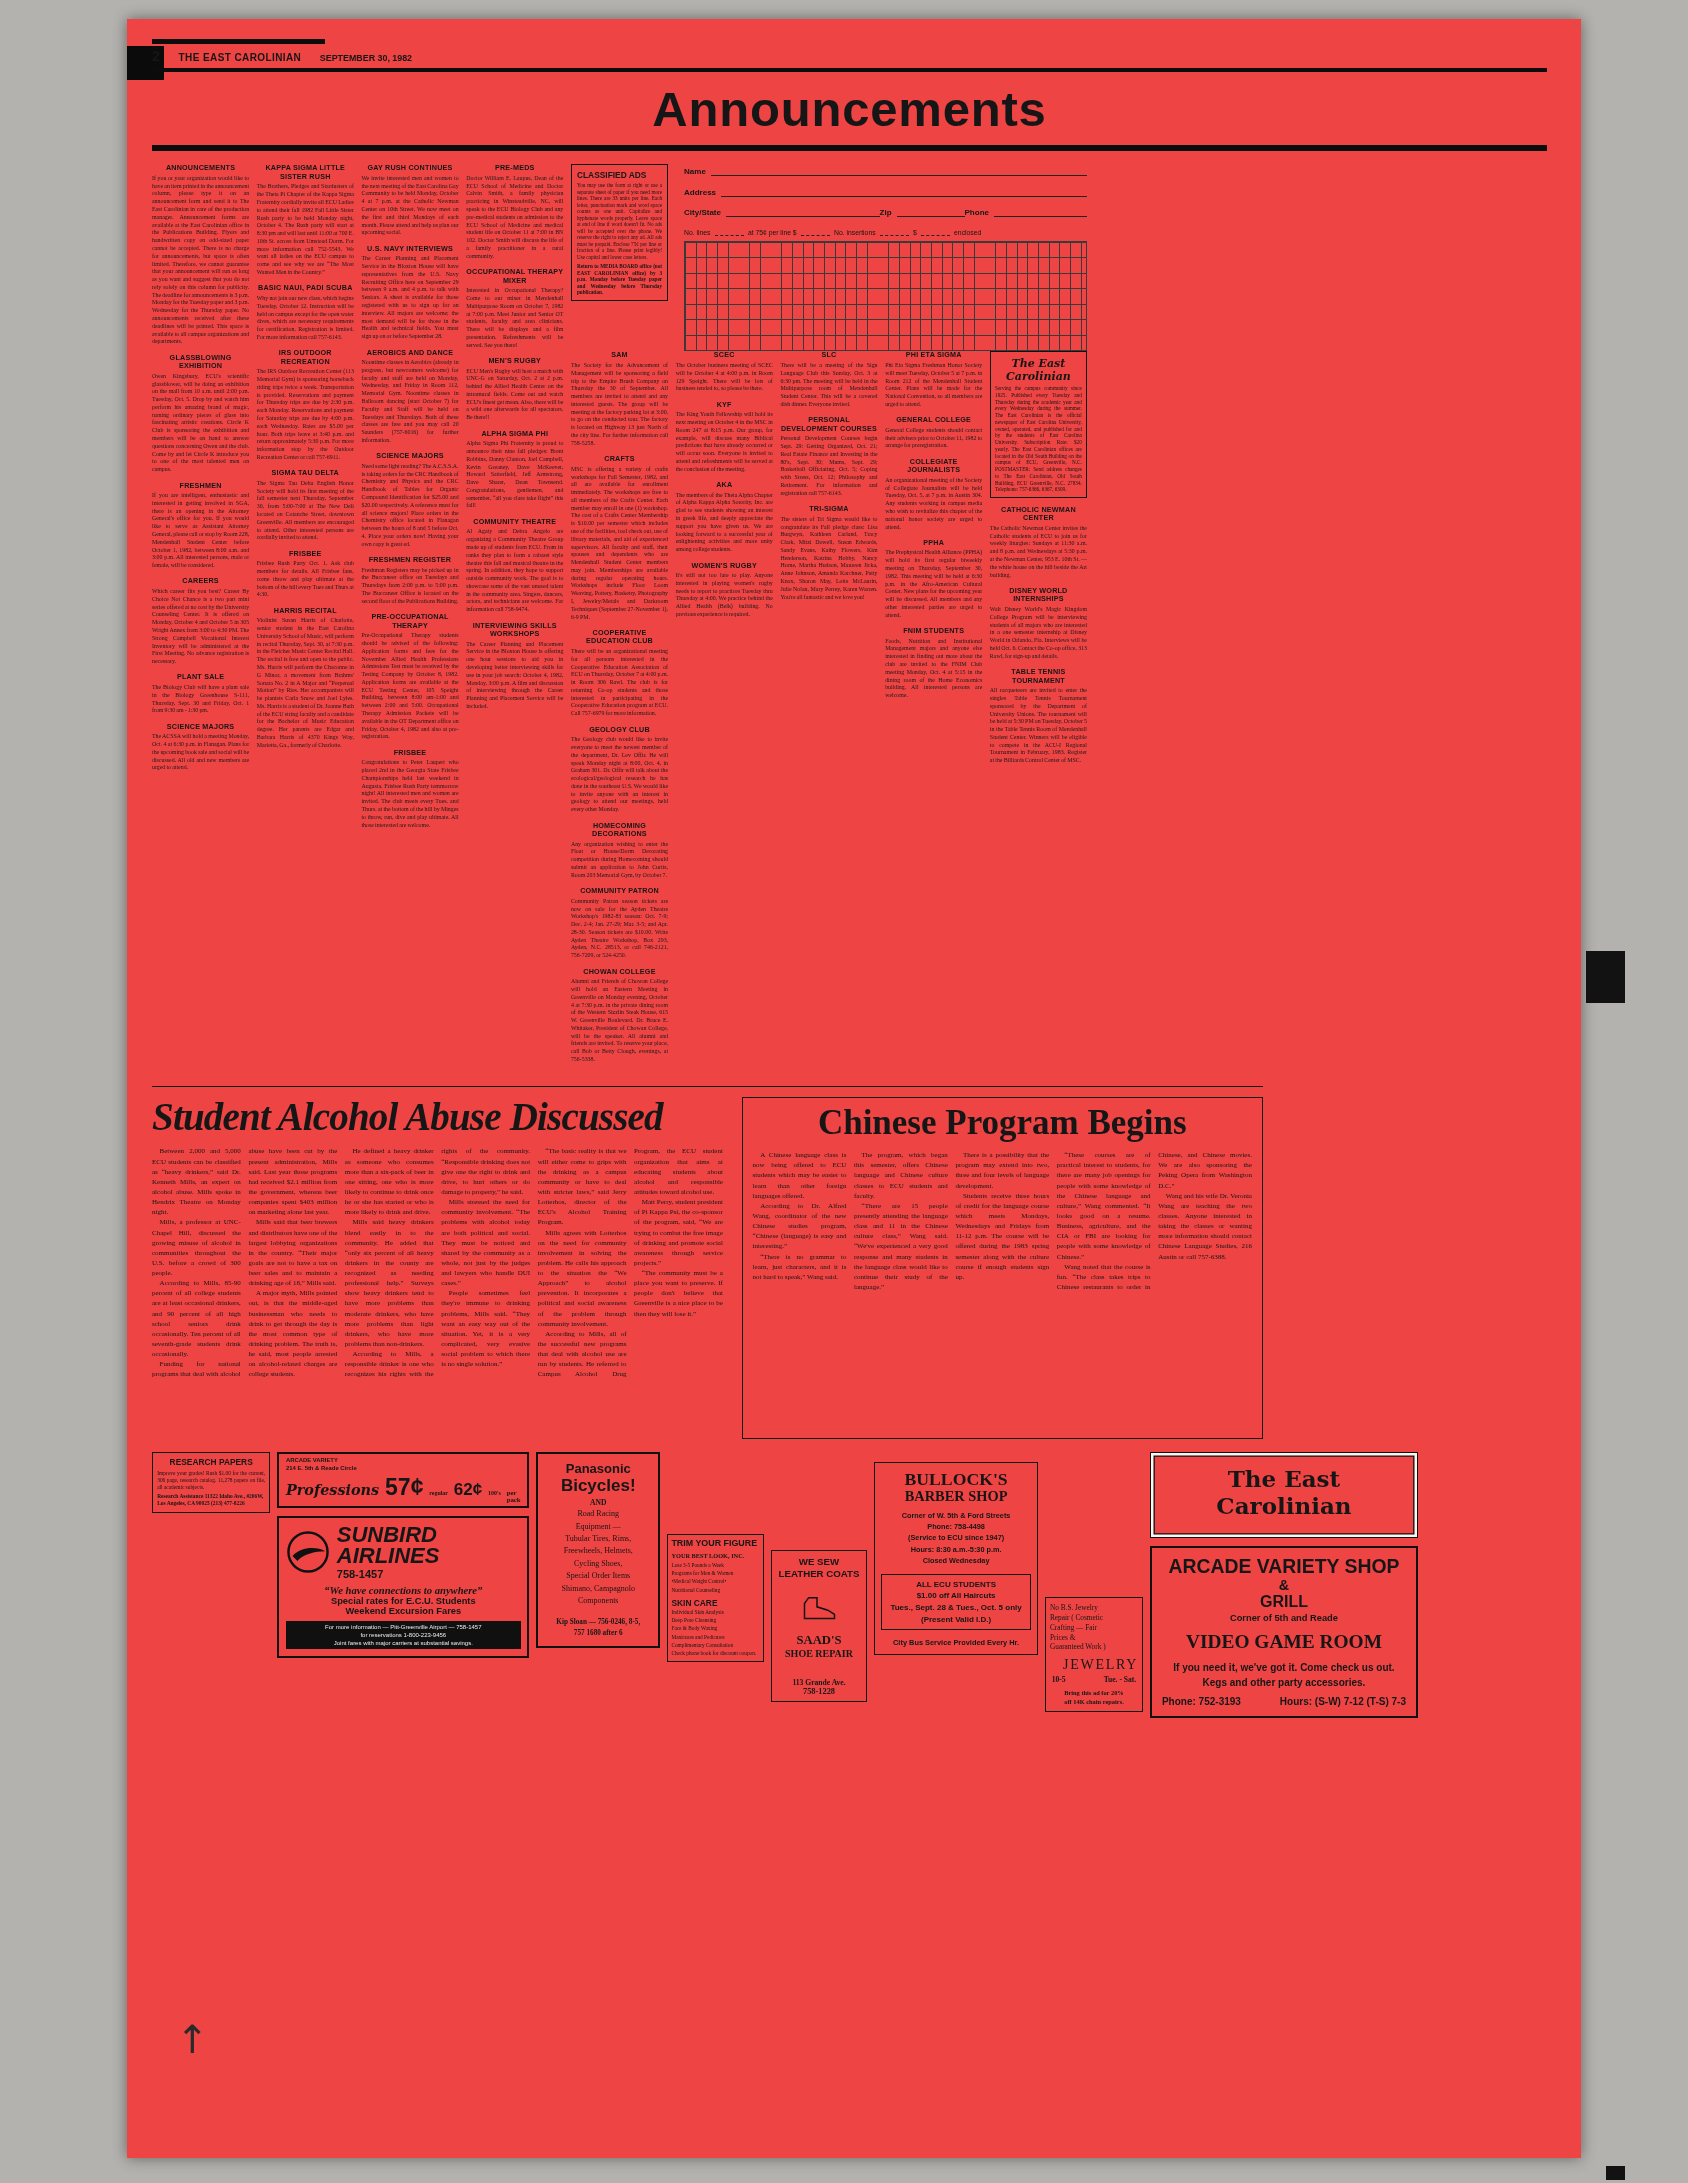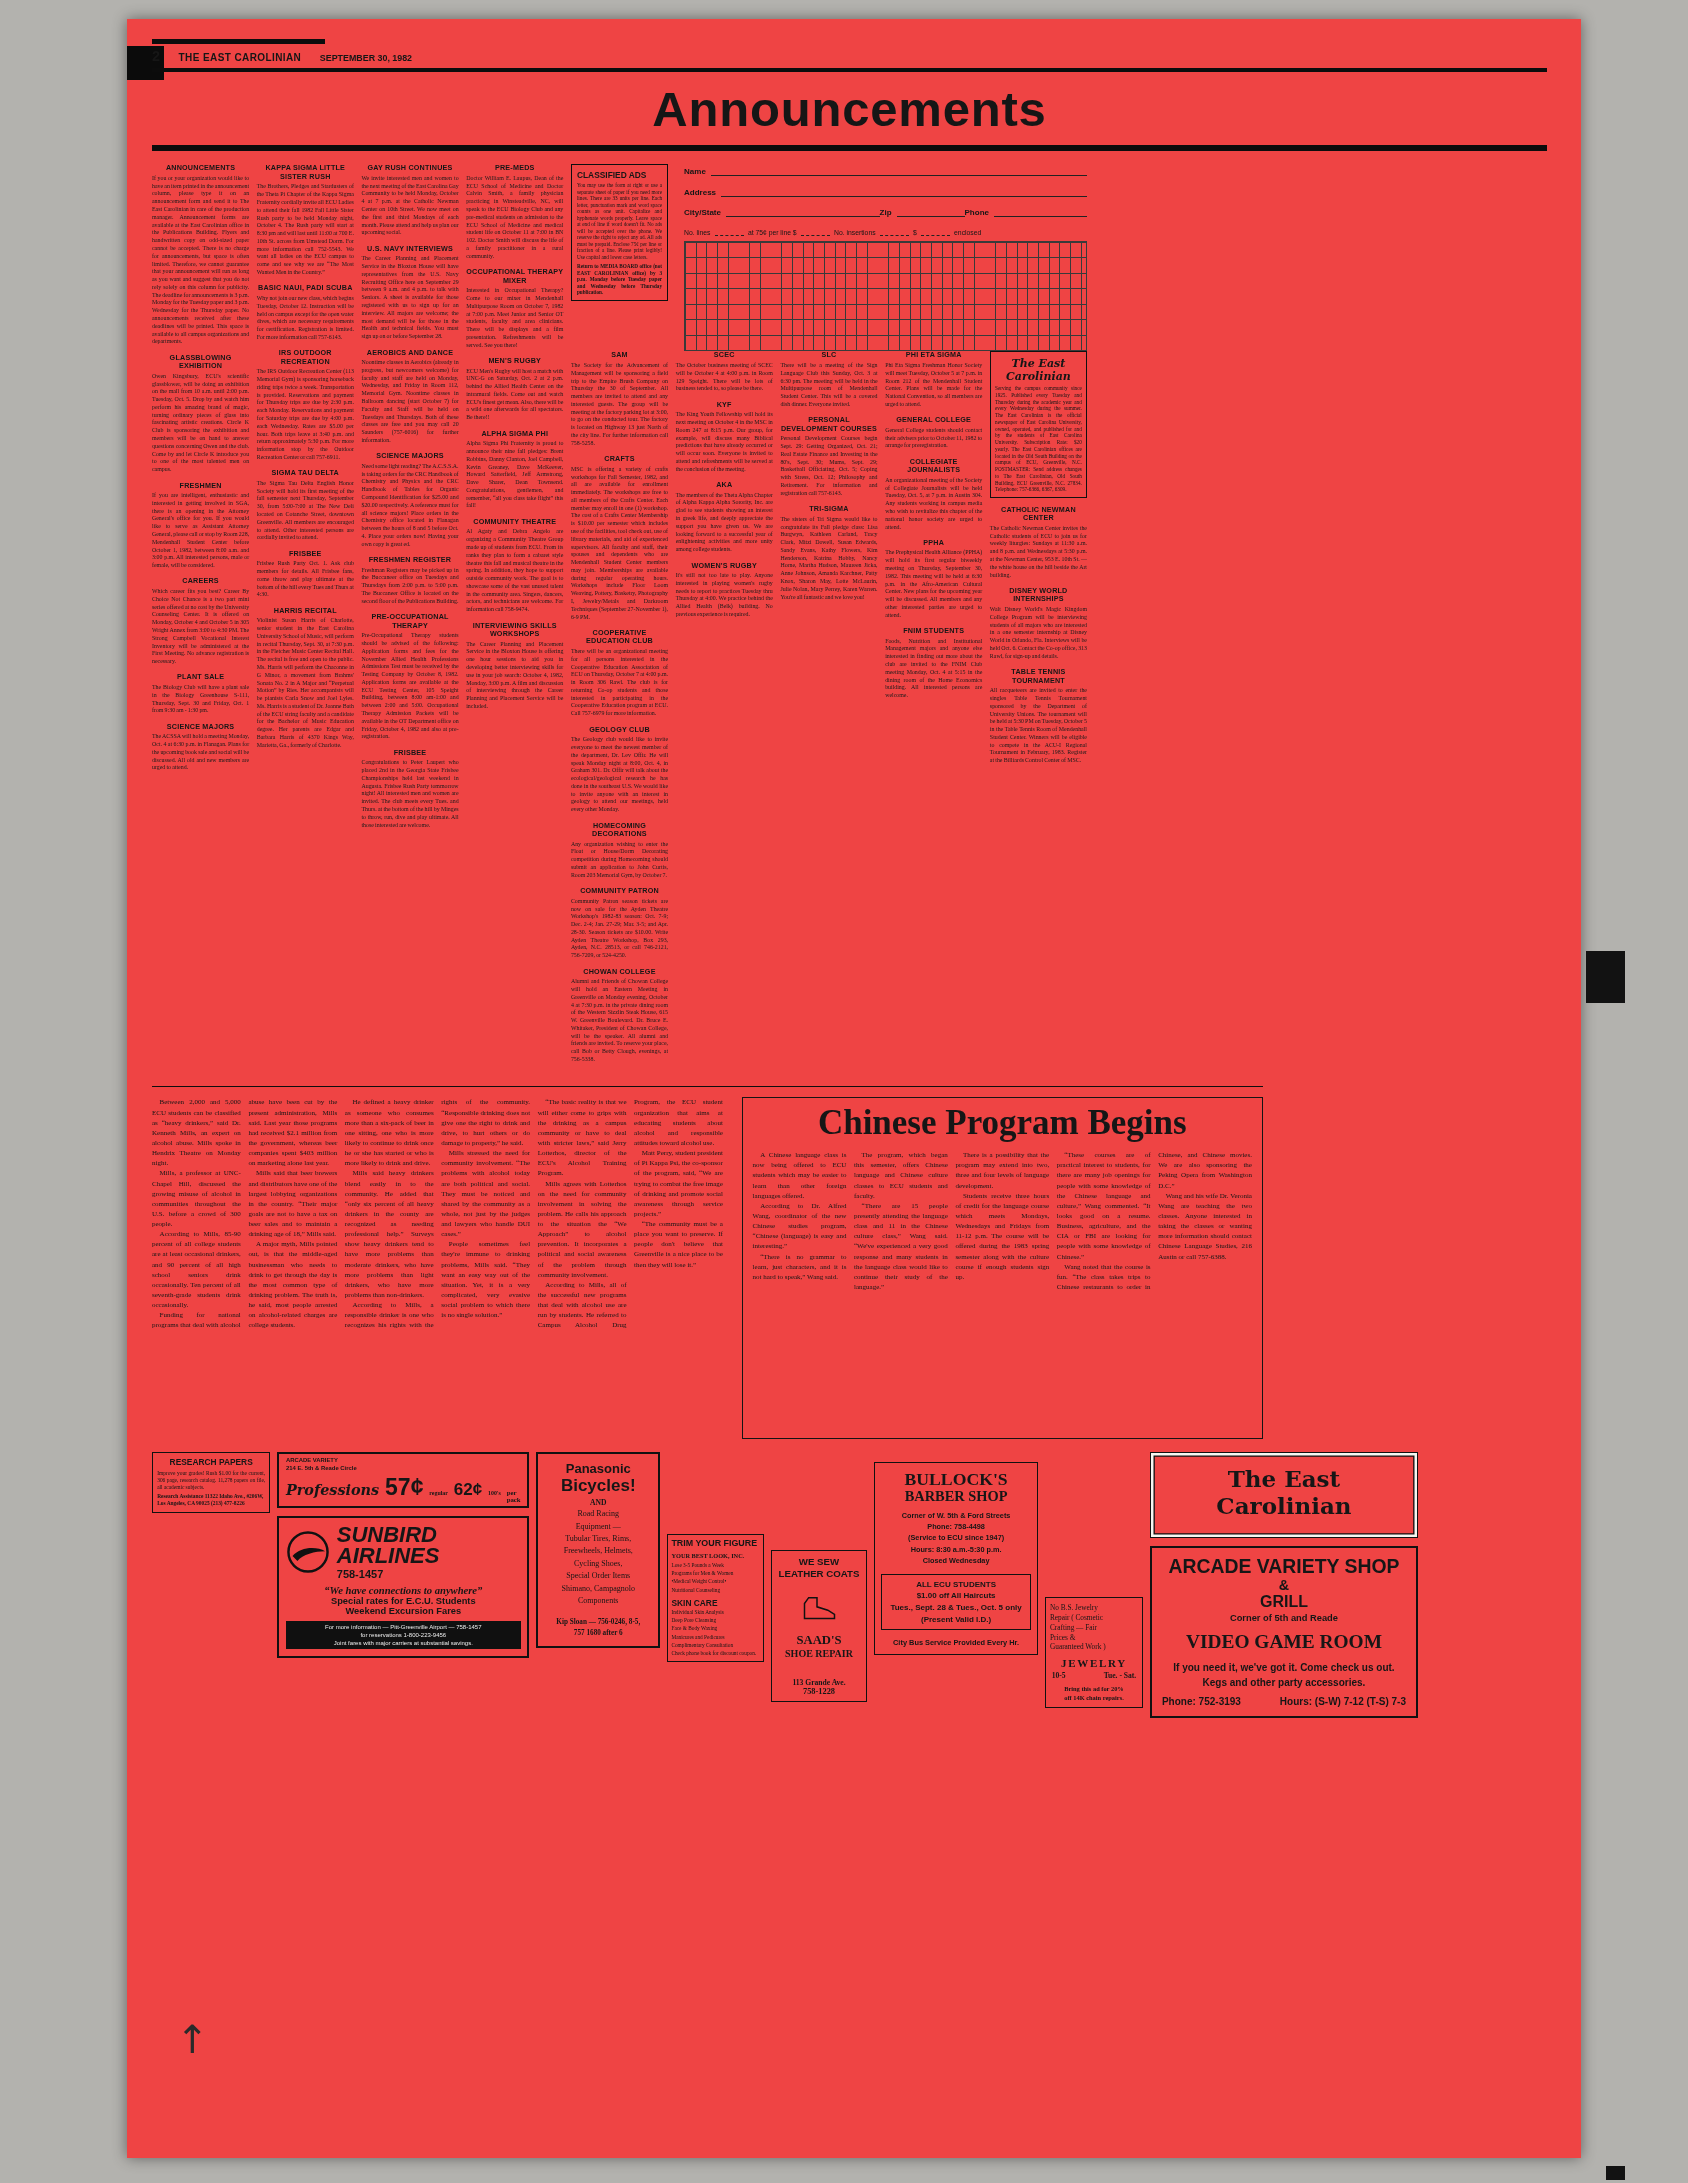--- a/index.html
+++ b/index.html
@@ -118,21 +118,21 @@
   .bull-name{font-weight:bold;font-size:17.7px;line-height:1.05;}
   .bull-name2{font-size:14.4px;font-weight:bold;}
   .bull-lines div{font-size:7.3px;font-weight:bold;line-height:1.55;font-family:"Liberation Sans",sans-serif;}
   .bull-lines{margin-top:4.2px;}
   .bull-offer{border:1.3px solid #111;margin-top:7.6px;padding:4.2px 2.5px;}
   .bull-offer div{font-weight:800;font-size:8px;line-height:1.45;font-family:"Liberation Sans",sans-serif;}
   .bull-footer{margin-top:7.6px;font-weight:800;font-size:7.4px;font-family:"Liberation Sans",sans-serif;}
 
   .jewelry{flex:0 0 88px;margin-top:145px;border:1.3px solid #111;padding:5px 4.2px;}
   .jw-lines div{font-size:7.3px;line-height:1.35;}
-  .jw-name{text-align:center;font-size:11px;letter-spacing:1.7px;font-weight:bold;margin:5px 0 1.7px;}
+  .jw-name{text-align:right;font-size:14px;letter-spacing:1.7px;font-weight:normal;margin:5px 0 1.7px;}
   .jw-hours{display:flex;justify-content:space-between;font-weight:bold;font-size:7.6px;padding:0 1.7px;}
   .jw-offer div{font-weight:bold;font-size:6.4px;text-align:center;line-height:1.35;}
   .jw-offer{margin-top:5px;}
 
   .ecthx{border:1.3px solid #111;box-shadow:inset 0 0 0 2.5px #f7f6f1,inset 0 0 0 3.8px #111;padding:11.8px 13.5px;text-align:center;}
   .ecthx-name{font-family:"DejaVu Serif",serif;font-weight:bold;font-size:23px;margin-bottom:6.8px;}
   .ecthx-lines div{font-style:italic;font-weight:bold;font-size:10.6px;line-height:1.5;}
 
   .grill{border:2.1px solid #111;padding:8.4px 10px;text-align:center;}
   .grill-name{font-family:"Liberation Sans",sans-serif;font-weight:800;font-size:19.4px;line-height:1.05;}
@@ -408,20 +408,21 @@
           </div>
           <div class="ann-article">
             <h3 class="ann-h" style="margin: 0px 0px 2.1px;">TABLE TENNIS TOURNAMENT</h3>
             <p class="ann-b">All racqueteers are invited to enter the singles Table Tennis Tournament sponsored by the Department of University Unions. The tournament will be held at 5:30 PM on Tuesday, October 5 in the Table Tennis Room of Mendenhall Student Center. Winners will be eligible to compete in the ACU-I Regional Tournament in February, 1983. Register at the Billiards Control Center of MSC.</p>
           </div>
         </div>
     </section>
 
     <section class="features">
       <article class="feat-left">
+        <h2>Student Alcohol Abuse Discussed</h2>
         <div class="artcols cols6">
             <p>Between 2,000 and 5,000 ECU students can be classified as “heavy drinkers,” said Dr. Kenneth Mills, an expert on alcohol abuse. Mills spoke in Hendrix Theatre on Monday night.</p>
             <p>Mills, a professor at UNC-Chapel Hill, discussed the growing misuse of alcohol in communities throughout the U.S. before a crowd of 300 people.</p>
             <p>According to Mills, 85-90 percent of all college students are at least occasional drinkers, and 90 percent of all high school seniors drink occasionally. Ten percent of all seventh-grade students drink occasionally.</p>
             <p>Funding for national programs that deal with alcohol abuse have been cut by the present administration, Mills said. Last year those programs had received $2.1 million from the government, whereas beer companies spent $403 million on marketing alone last year.</p>
             <p>Mills said that beer brewers and distributors have one of the largest lobbying organizations in the country. “Their major goals are not to have a tax on beer sales and to maintain a drinking age of 18,” Mills said.</p>
             <p>A major myth, Mills pointed out, is that the middle-aged businessman who needs to drink to get through the day is the most common type of drinking problem. The truth is, he said, most people arrested on alcohol-related charges are college students.</p>
             <p>He defined a heavy drinker as someone who consumes more than a six-pack of beer in one sitting, one who is more likely to continue to drink once he or she has started or who is more likely to drink and drive.</p>
             <p>Mills said heavy drinkers blend easily in to the community. He added that “only six percent of all heavy drinkers in the county are recognized as needing professional help.” Surveys show heavy drinkers tend to have more problems than moderate drinkers, who have more problems than light drinkers, who have more problems than non-drinkers.</p>
             <p>According to Mills, a responsible drinker is one who recognizes his rights with the rights of the community. “Responsible drinking does not give one the right to drink and drive, to hurt others or do damage to property,” he said.</p>

